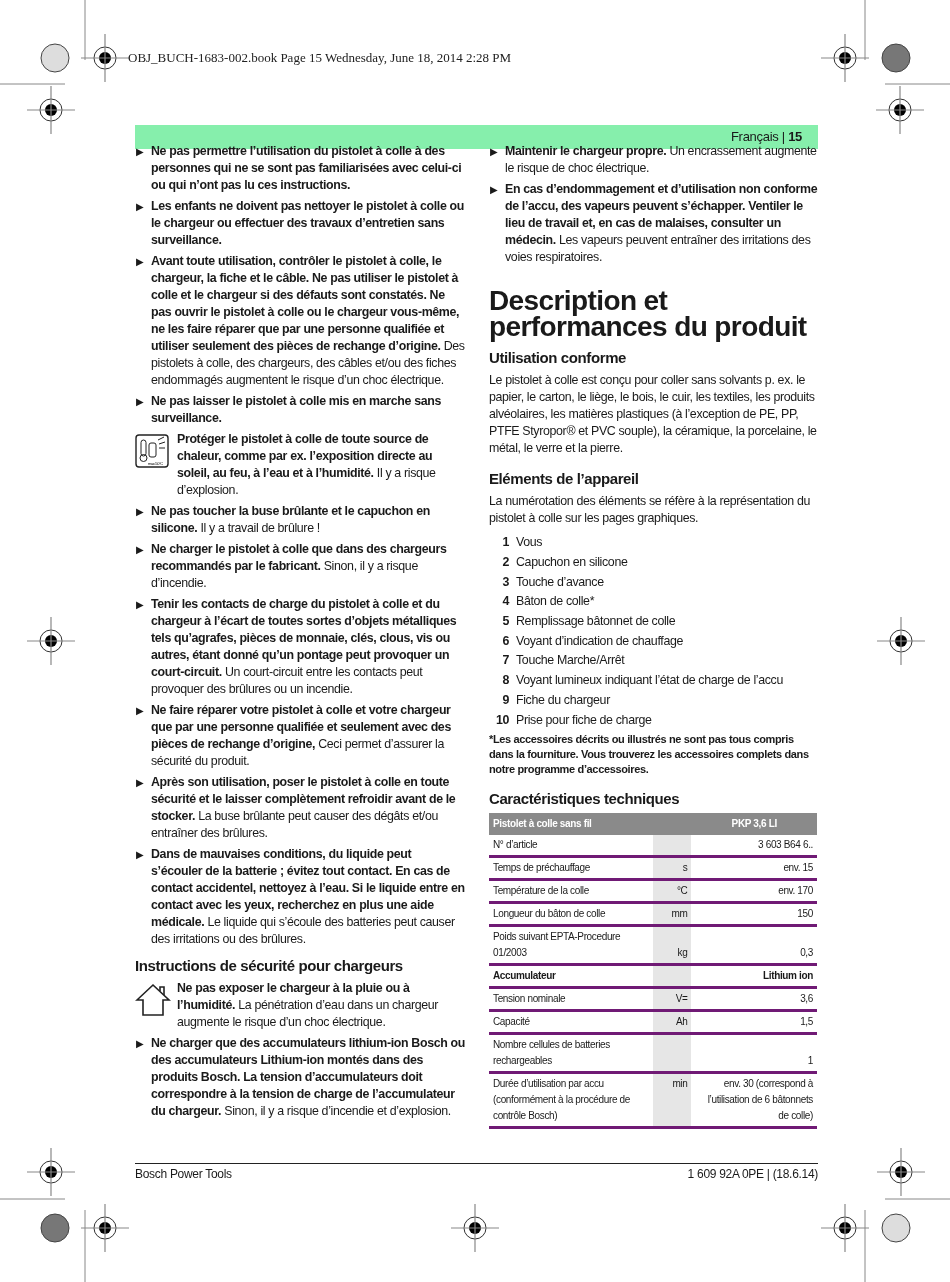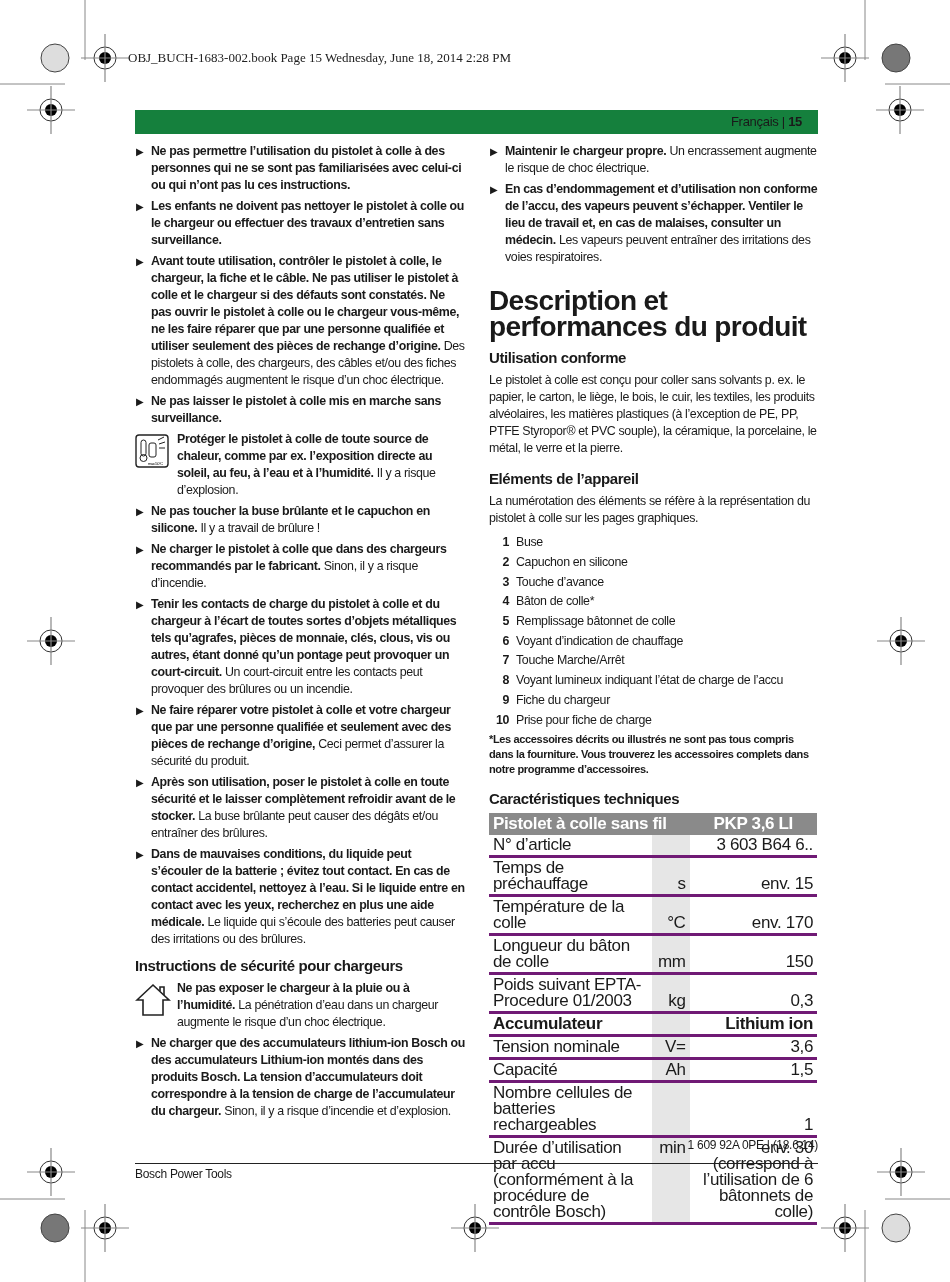--- a/index.html
+++ b/index.html
@@ -1,47 +1,47 @@
 <!DOCTYPE html>
 <html><head>
 <meta charset="utf-8">
 <style>
   html,body{margin:0;padding:0;background:#fff;}
   body{width:950px;height:1282px;position:relative;overflow:hidden;font-family:"Liberation Sans",sans-serif;color:#1a1a1a;}
   .abs{position:absolute;}
   .book-line{left:128px;top:50px;font-family:"Liberation Serif",serif;font-size:13px;color:#222;white-space:nowrap;}
-  .hdrbar{left:135px;top:110px;width:683px;height:24px;background:#15803d;}
+  .hdrbar{left:135px;top:125px;width:683px;height:24px;background:#86efac;}
   .hdrbar .lbl{position:absolute;right:16px;top:4px;font-size:13px;letter-spacing:-0.3px;}
   .hdrbar .lbl b{font-weight:bold;}
   .col{position:absolute;font-size:12.4px;line-height:17px;letter-spacing:-0.35px;}
   .colL{left:135px;top:143px;width:330px;}
   .colR{left:489px;top:143px;width:330px;}
   .bul{position:relative;padding-left:16px;margin-bottom:4px;}
   .bul .tri{position:absolute;left:1px;top:0;font-size:10px;}
   .bul b{font-weight:bold;}
   .iconpara{position:relative;padding-left:42px;margin-bottom:4px;min-height:40px;}
   .iconpara .ico{position:absolute;left:0;top:3px;}
   h1{font-size:28px;line-height:26px;font-weight:bold;margin:22px 0 0 0;letter-spacing:-0.6px;}
   h2{font-size:15px;line-height:20px;font-weight:bold;margin:8px 0 4px 0;letter-spacing:-0.4px;}
   p{margin:0 0 4px 0;}
   .items{margin:6px 0 2px 0;}
   .item{display:flex;height:19.7px;align-items:center;}
   .item .n{width:20px;text-align:right;font-weight:bold;margin-right:7px;}
   .note{font-size:11px;line-height:15px;font-weight:bold;letter-spacing:-0.35px;margin:2px 0 6px 0;}
-  table.spec{border-collapse:collapse;width:328px;font-size:17px;letter-spacing:-0.35px;margin-top:4px;}
+  table.spec{border-collapse:collapse;width:328px;font-size:10px;letter-spacing:-0.35px;margin-top:4px;}
   table.spec th{background:#8a8a8a;color:#fff;font-weight:bold;text-align:left;padding:2px 4px;height:18px;}
   table.spec th.r{text-align:center;}
   table.spec td{border-bottom:3px solid #701a75;padding:2px 4px;vertical-align:bottom;line-height:16px;}
   table.spec td.u{background:#e6e6e6;text-align:right;width:30px;}
   table.spec td.v{text-align:right;}
   table.spec tr.bold td{font-weight:bold;}
   table.spec td.top{vertical-align:top;}
   .footline{left:135px;top:1163px;width:683px;height:1px;background:#222;}
   .foot-l{left:135px;top:1167px;font-size:12px;letter-spacing:-0.3px;}
-  .foot-r{right:132px;top:1138px;font-size:12px;letter-spacing:-0.3px;}
+  .foot-r{right:132px;top:1167px;font-size:12px;letter-spacing:-0.3px;}
 </style>
 </head>
 <body>
 
 <svg class="abs" style="left:0;top:0" width="950" height="1282">
   <defs>
     <g id="reg">
       <circle r="11" fill="none" stroke="#333" stroke-width="1"></circle>
       <circle r="6" fill="#000"></circle>
       <line x1="-24" y1="0" x2="24" y2="0" stroke="#888" stroke-width="1.2"></line>
@@ -134,21 +134,21 @@
       <div class="bul"><span class="tri">▶</span><b>En cas d’endommagement et d’utilisation non conforme de l’accu, des vapeurs peuvent s’échapper. Ventiler le lieu de travail et, en cas de malaises, consulter un médecin.</b><span> Les vapeurs peuvent entraîner des irritations des voies respiratoires.</span></div>
     </div>
   <h1>Description et performances du produit</h1>
   <h2>Utilisation conforme</h2>
   <p>Le pistolet à colle est conçu pour coller sans solvants p. ex. le papier, le carton, le liège, le bois, le cuir, les textiles, les produits alvéolaires, les matières plastiques (à l’exception de PE, PP, PTFE Styropor® et PVC souple), la céramique, la porcelaine, le métal, le verre et la pierre.</p>
   <h2 style="margin-top:12px">Eléments de l’appareil</h2>
   <p>La numérotation des éléments se réfère à la représentation du pistolet à colle sur les pages graphiques.</p>
   <div class="items" id="items">
       <div class="item">
         <span class="n">1</span>
-        <span>Buse</span>
+        <span>Vous</span>
       </div>
       <div class="item">
         <span class="n">2</span>
         <span>Capuchon en silicone</span>
       </div>
       <div class="item">
         <span class="n">3</span>
         <span>Touche d’avance</span>
       </div>
       <div class="item">

